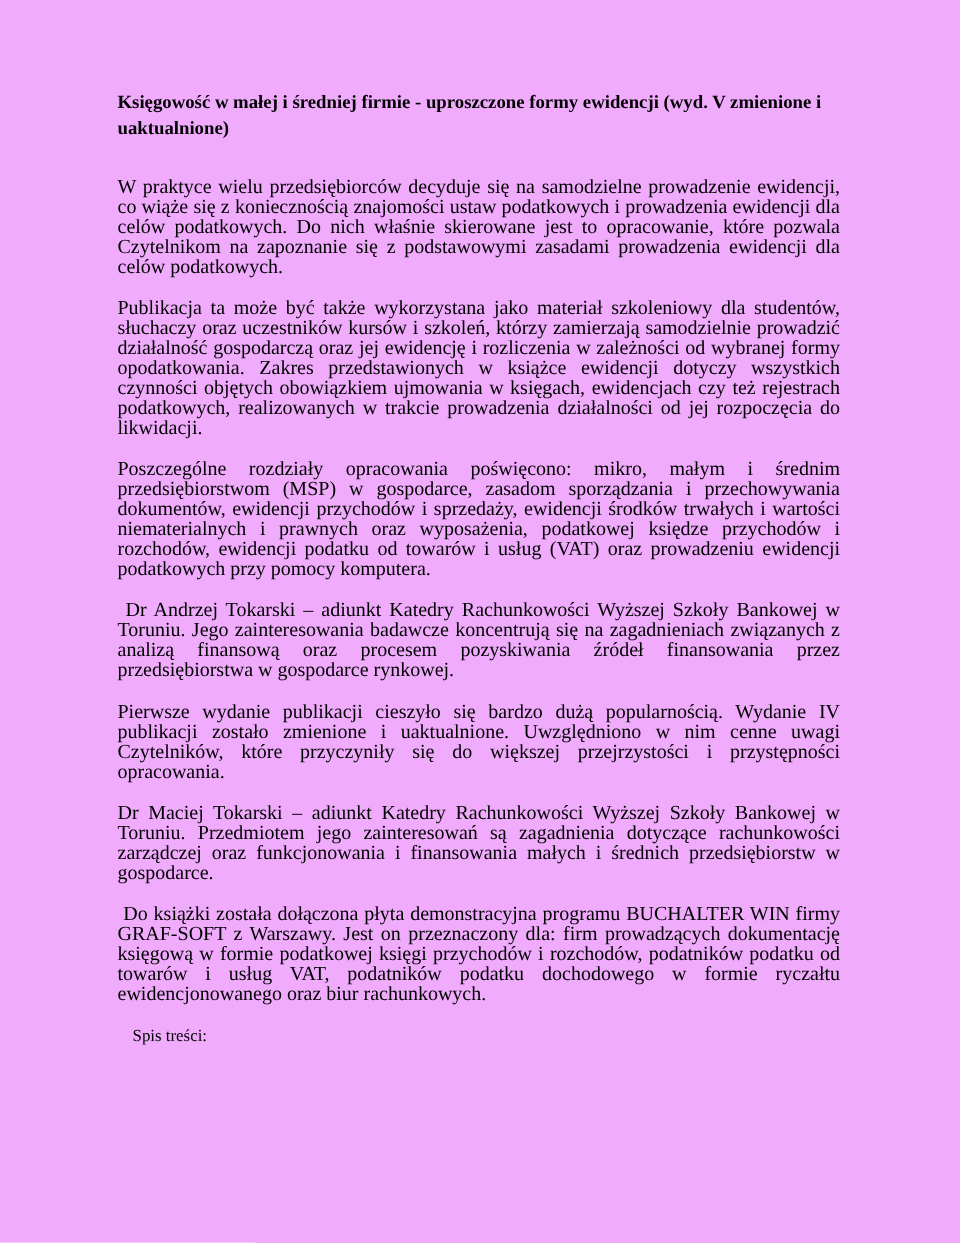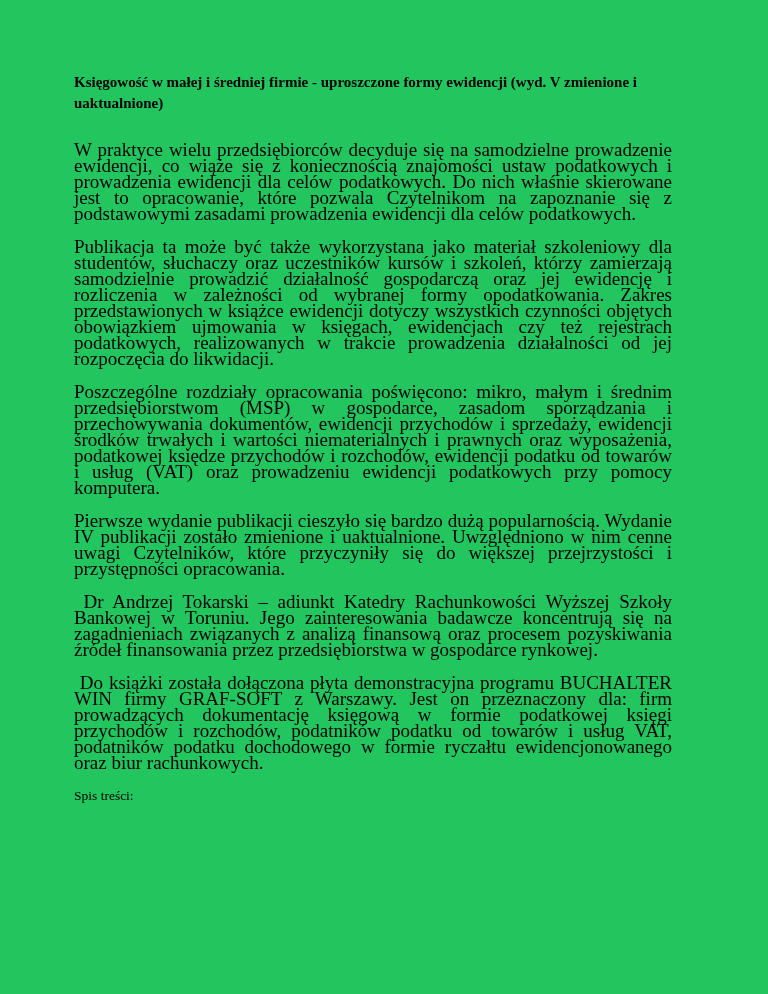--- a/index.html
+++ b/index.html
@@ -11,61 +11,62 @@
     width: 768px;
     height: 994px;
     overflow: hidden;
     font-family: "Liberation Serif", "DejaVu Serif", serif;
     color: #000000;
   }
   .page {
     box-sizing: border-box;
     width: 768px;
     height: 994px;
-    padding: 72px 96px 40px 74px;
-    background: #22c55e;
+    padding: 72px 96px 40px 94px;
+    background: #f0abfc;
   }
   .doc-title {
     font-size: 15px;
     font-weight: bold;
     line-height: 21px;
     margin: 0 0 28px 0;
     text-align: left;
   }
   .authors {
     font-size: 13.5px;
     line-height: 16px;
     margin: 0 0 50px 0;
   }
   .body-text p {
-    font-size: 19px;
+    font-size: 16px;
     line-height: 16px;
     margin: 0 0 17px 0;
     text-align: justify;
     white-space: pre-wrap;
   }
   .toc-heading {
     font-size: 13.5px;
     line-height: 16px;
-    margin: 0;
+    margin: 12px;
     font-weight: normal;
   }
 </style>
 </head>
 <body>
 
 <div class="page">
 
   <h1 class="doc-title">Księgowość w małej i średniej firmie - uproszczone formy ewidencji (wyd. V zmienione i uaktualnione)</h1>
 
 
   <div class="body-text">
     <p>W praktyce wielu przedsiębiorców decyduje się na samodzielne prowadzenie ewidencji, co wiąże się z koniecznością znajomości ustaw podatkowych i prowadzenia ewidencji dla celów podatkowych. Do nich właśnie skierowane jest to opracowanie, które pozwala Czytelnikom na zapoznanie się z podstawowymi zasadami prowadzenia ewidencji dla celów podatkowych.</p>
     <p>Publikacja ta może być także wykorzystana jako materiał szkoleniowy dla studentów, słuchaczy oraz uczestników kursów i szkoleń, którzy zamierzają samodzielnie prowadzić działalność gospodarczą oraz jej ewidencję i rozliczenia w zależności od wybranej formy opodatkowania. Zakres przedstawionych w książce ewidencji dotyczy wszystkich czynności objętych obowiązkiem ujmowania w księgach, ewidencjach czy też rejestrach podatkowych, realizowanych w trakcie prowadzenia działalności od jej rozpoczęcia do likwidacji.</p>
     <p>Poszczególne rozdziały opracowania poświęcono: mikro, małym i średnim przedsiębiorstwom (MSP) w gospodarce, zasadom sporządzania i przechowywania dokumentów, ewidencji przychodów i sprzedaży, ewidencji środków trwałych i wartości niematerialnych i prawnych oraz wyposażenia, podatkowej księdze przychodów i rozchodów, ewidencji podatku od towarów i usług (VAT) oraz prowadzeniu ewidencji podatkowych przy pomocy komputera.</p>
+    <p> Dr Andrzej Tokarski – adiunkt Katedry Rachunkowości Wyższej Szkoły Bankowej w Toruniu. Jego zainteresowania badawcze koncentrują się na zagadnieniach związanych z analizą finansową oraz procesem pozyskiwania źródeł finansowania przez przedsiębiorstwa w gospodarce rynkowej.</p>
     <p>Pierwsze wydanie publikacji cieszyło się bardzo dużą popularnością. Wydanie IV publikacji zostało zmienione i uaktualnione. Uwzględniono w nim cenne uwagi Czytelników, które przyczyniły się do większej przejrzystości i przystępności opracowania.</p>
-    <p> Dr Andrzej Tokarski – adiunkt Katedry Rachunkowości Wyższej Szkoły Bankowej w Toruniu. Jego zainteresowania badawcze koncentrują się na zagadnieniach związanych z analizą finansową oraz procesem pozyskiwania źródeł finansowania przez przedsiębiorstwa w gospodarce rynkowej.</p>
+    <p>Dr Maciej Tokarski – adiunkt Katedry Rachunkowości Wyższej Szkoły Bankowej w Toruniu. Przedmiotem jego zainteresowań są zagadnienia dotyczące rachunkowości zarządczej oraz funkcjonowania i finansowania małych i średnich przedsiębiorstw w gospodarce.</p>
     <p> Do książki została dołączona płyta demonstracyjna programu BUCHALTER WIN firmy GRAF-SOFT z Warszawy. Jest on przeznaczony dla: firm prowadzących dokumentację księgową w formie podatkowej księgi przychodów i rozchodów, podatników podatku od towarów i usług VAT, podatników podatku dochodowego w formie ryczałtu ewidencjonowanego oraz biur rachunkowych.</p>
   </div>
 
   <p class="toc-heading">Spis treści:</p>
 
 </div>
 
 </body></html>

